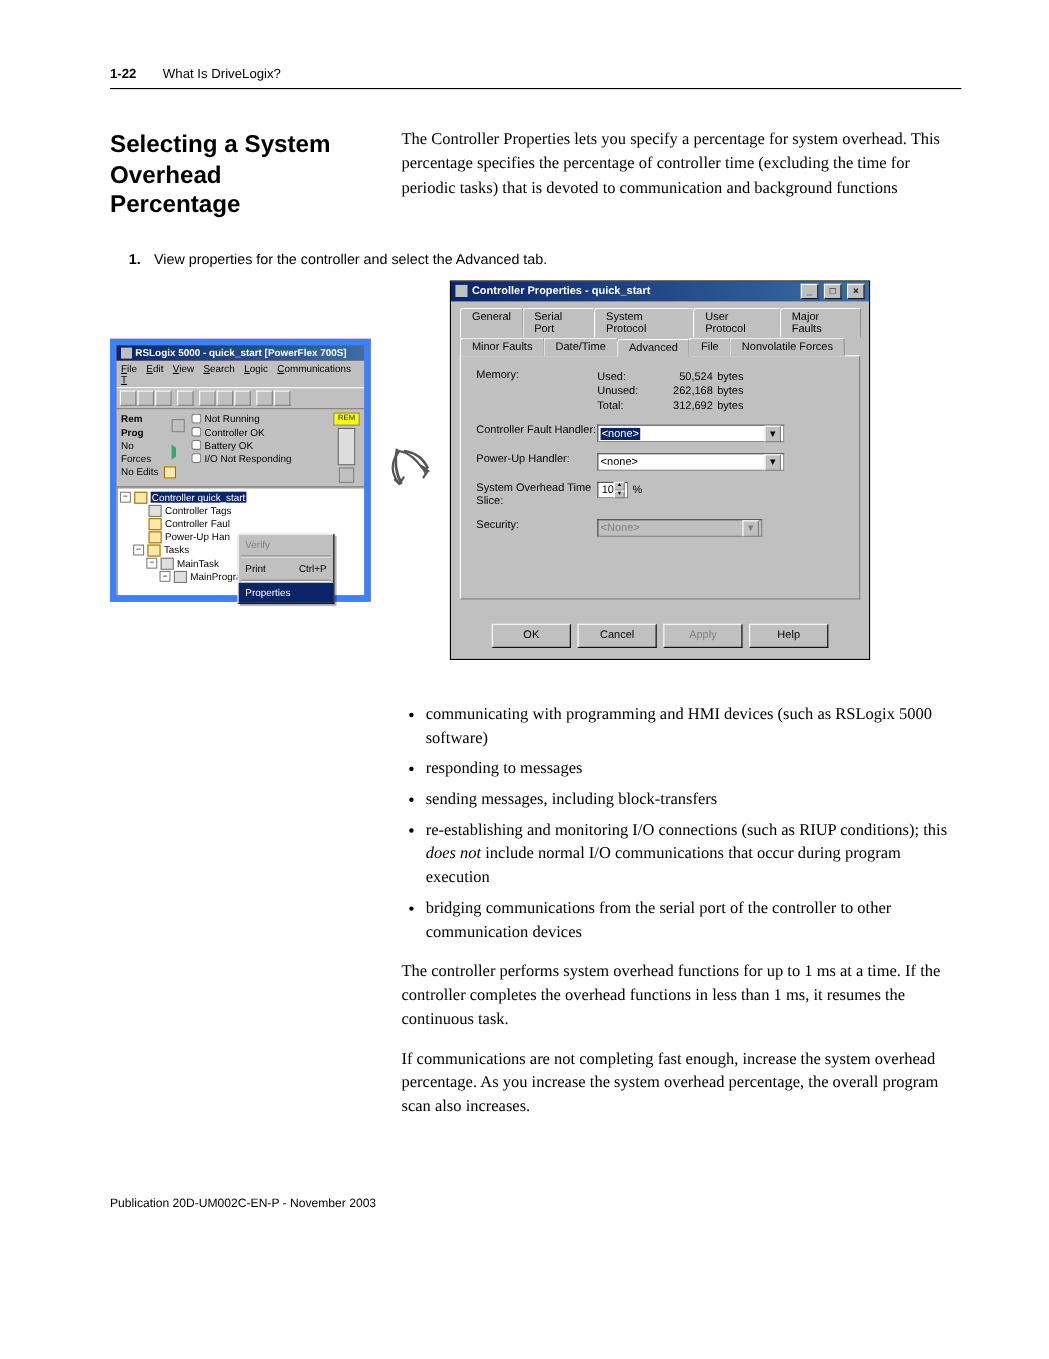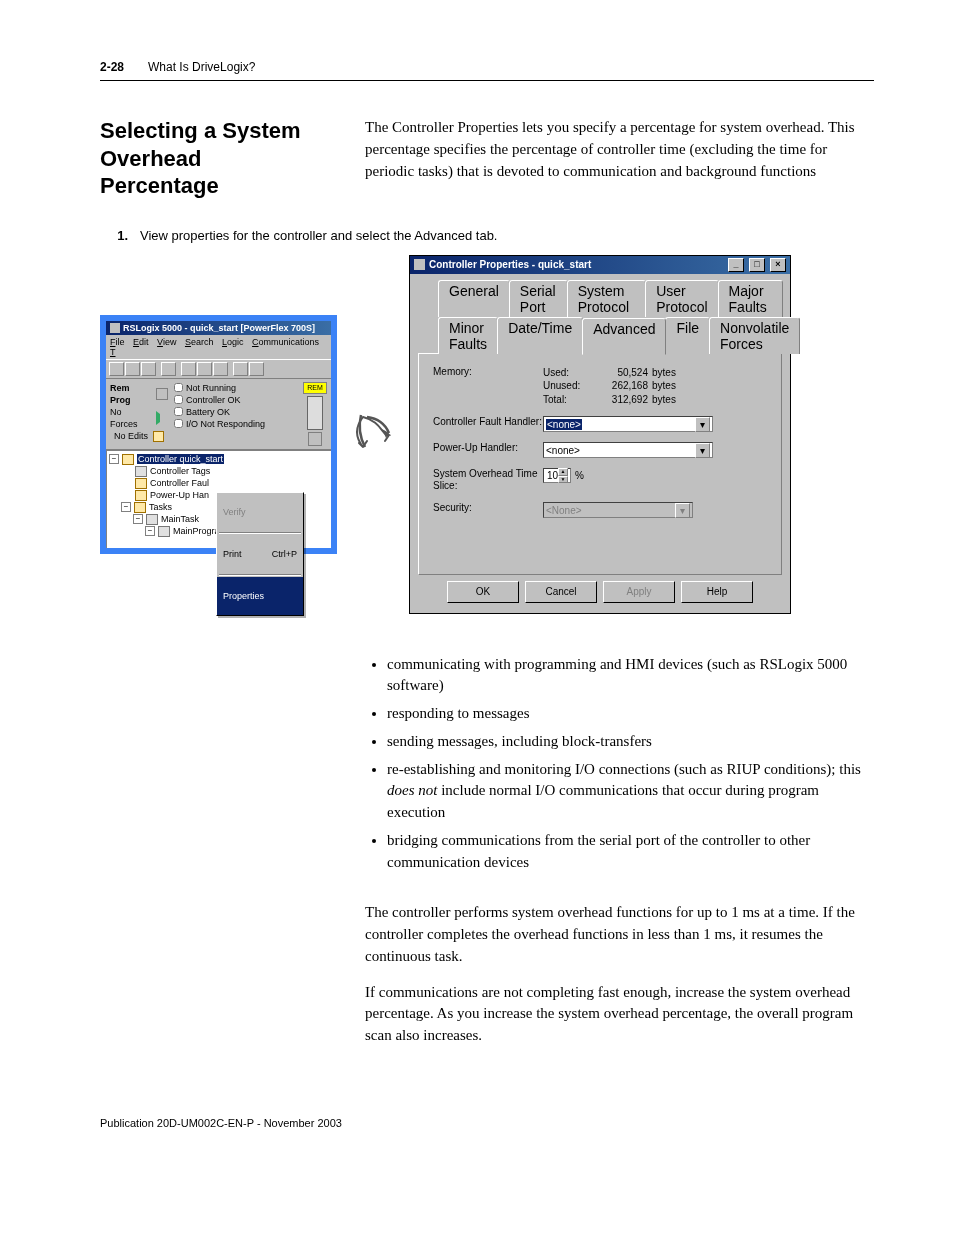--- a/index.html
+++ b/index.html
@@ -72,21 +72,21 @@
     gap: 3px;
   }
   .titlebar .ticon { width:10px; height:10px; background:#c0c0c0; display:inline-block; }
   .menubar { background:#c0c0c0; padding:2px 4px; font-size:9px; }
   .menubar span { margin-right:6px; }
   .menubar span u { text-decoration: underline; }
   .toolbar { background:#c0c0c0; padding:2px 3px; display:flex; gap:1px; border-top:1px solid #fff; border-bottom:1px solid #808080;}
   .tbtn { width:15px; height:14px; background:#c0c0c0; border:1px solid #808080; border-top-color:#fff; border-left-color:#fff; box-sizing:border-box;}
   .statusblock { background:#c0c0c0; padding:3px 4px; display:flex; gap:6px; border-bottom:1px solid #808080;}
   .statusblock .col1 { width:58px; line-height:1.35;}
-  .statusblock .col1 div { display:flex; align-items:center; gap:5px;justify-content:center;}
+  .statusblock .col1 div { display:flex; align-items:center; gap:5px;}
   .statusblock .col2 { flex:1; line-height:1.35;}
   .statusblock .col2 label { display:flex; align-items:center; gap:3px; font-size:9px;}
   .statusblock .col2 input[type=checkbox]{ width:9px; height:9px; margin:0;}
   .keyswitch { width:14px; height:32px; background:#ddd; border:1px solid #666; position:relative;}
   .remstrip { background:#ff0; color:#000; font-size:7px; text-align:center; border:1px solid #808080; margin-left:auto; width:22px; height:10px; line-height:10px;}
   .tree { background:#fff; border:1px solid #808080; border-right:none; border-bottom:none; padding:3px 2px 10px 2px; font-family: 'MS Sans Serif', Tahoma, Arial, sans-serif; font-size:9px;}
   .tree-row { display:flex; align-items:center; gap:3px; padding:0 0 1px 0;}
   .ticon2 { width:10px; height:9px; background:#ffe9a8; border:1px solid #a07000; display:inline-block;}
   .ticon3 { width:10px; height:9px; background:#e0e0e0; border:1px solid #777; display:inline-block;}
   .tminus { width:8px; height:8px; border:1px solid #808080; background:#fff; display:inline-flex; align-items:center; justify-content:center; font-size:8px; line-height:0;}
@@ -94,21 +94,21 @@
     position:absolute;
     background:#c0c0c0;
     border:1px solid #000;
     border-top-color:#fff; border-left-color:#fff;
     font-size:9px;
     width:86px;
     margin-left:110px;
     margin-top:-56px;
     box-shadow: 2px 2px 0 rgba(0,0,0,0.3);
   }
-  .ctxmenu div { padding:14px 6px; display:flex; justify-content:space-between;}
+  .ctxmenu div { padding:4px 6px; display:flex; justify-content:space-between;}
   .ctxmenu div.dis { color:#808080; }
   .ctxmenu div.selm { background:#0a246a; color:#fff;}
   .treewrap { position:relative; }
 
   
   .arrow { width:40px; }
   .arrow svg { width:40px; height:50px; }
 
   
   .dialog {
@@ -123,21 +123,21 @@
     color:#fff;
     padding:2px 4px;
     font-weight:bold;
     display:flex;
     align-items:center;
     gap:4px;
   }
   .dlg-title .spacer { flex:1; }
   .dlg-title .wbtn { width:14px; height:12px; background:#c0c0c0; border:1px solid #000; border-top-color:#fff; border-left-color:#fff; color:#000; font-size:9px; text-align:center; line-height:10px; margin-left:1px;}
   .tabs { padding:6px 8px 0 8px; }
-  .tabrow { display:flex; font-size:14px;margin-left:20px; }
+  .tabrow { display:flex; font-size:10px; }
   .tab {
     padding:2px 10px 2px 10px;
     background:#c0c0c0;
     border:1px solid #808080;
     border-top-color:#fff; border-left-color:#fff;
     border-bottom:none;
     border-radius:3px 3px 0 0;
     margin-right:-1px;
     position:relative;
   }
@@ -169,46 +169,46 @@
   .spin .box { width:28px; height:15px; background:#fff; border:1px solid #808080; border-top-color:#404040; border-left-color:#404040; display:flex; align-items:center; padding:0 2px 0 3px; box-sizing:border-box;}
   .spin .arrows { width:11px; height:15px; display:flex; flex-direction:column;}
   .spin .arrows div { flex:1; background:#c0c0c0; border:1px solid #808080; border-top-color:#fff; border-left-color:#fff; font-size:5px; text-align:center; line-height:5px;}
   .dlg-buttons { display:flex; justify-content:center; gap:6px; padding:6px 10px 10px 10px;}
   .btn {
     width:70px; height:20px;
     background:#c0c0c0;
     border:1px solid #000;
     border-top-color:#fff; border-left-color:#fff;
     font-size:10px;
-    display:flex; align-items:center; justify-content:center;
+    display:flex; align-items:center; justify-content:center;margin-top:16px;
   }
   .btn.dis { color:#808080; }
 
   
   .body-col {
     margin-left: 265px;
     font-size:15px;
     line-height:1.45;
   }
   .body-col p { margin: 0 0 14px 0; }
-  .body-col ul { margin:0 0 29px 0; padding-left: 22px;}
+  .body-col ul { margin:0 0 14px 0; padding-left: 22px;}
   .body-col li { margin-bottom: 6px; }
   .footer {
     font-family: Arial, Helvetica, sans-serif;
     font-size:11px;
     margin-top:70px;
   }
 </style>
 </head>
 <body>
 
 <div class="page">
 
   <div class="header">
-    <span class="pagenum">2-28</span>
+    <span class="pagenum">1-22</span>
     <span class="chapname">What Is DriveLogix?</span>
   </div>
 
   <div class="intro-row">
     <div class="section-title">Selecting a System Overhead Percentage</div>
     <div class="intro-para">The Controller Properties lets you specify a percentage for system overhead. This percentage specifies the percentage of controller time (excluding the time for periodic tasks) that is devoted to communication and background functions</div>
   </div>
 
   <div class="step-row">
     <div class="step-num">1.</div>

